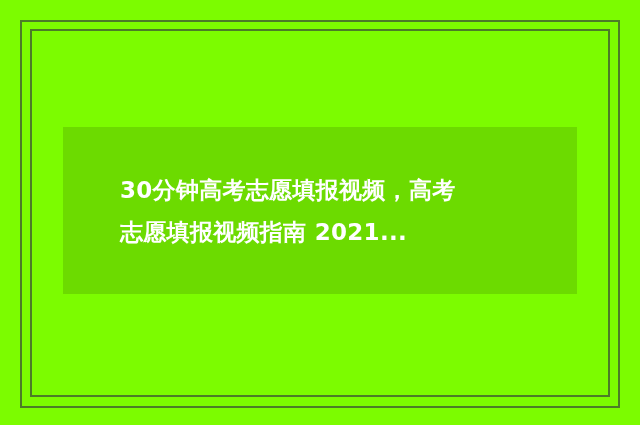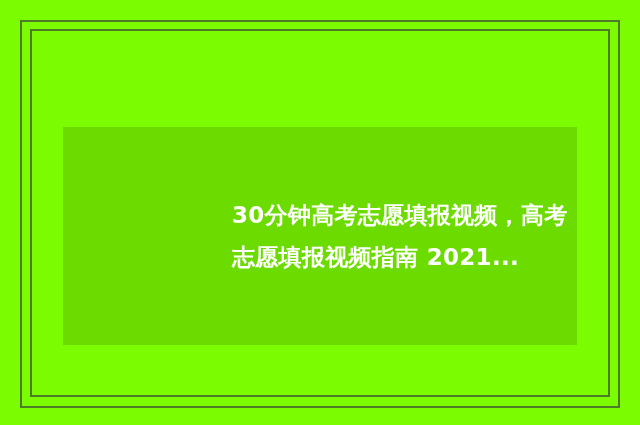--- a/index.html
+++ b/index.html
@@ -45,27 +45,27 @@
     border: 2px solid #4C7C28;
     pointer-events: none;
   }
 
   
   .caption-band {
     position: absolute;
     left: 63px;
     top: 127px;
     width: 514px;
-    height: 218px;
+    height: 167px;
     background: rgba(0, 0, 0, 0.13);
     display: flex;
     align-items: center;
-    justify-content: flex-end;
+    justify-content: flex-start;
     box-sizing: border-box;
-    padding: 0 0 0 87px;
+    padding: 0 0 0 57px;
   }
 
   
   .caption-title {
     color: #FFFFFF;
     font-family: "DejaVu Sans", "Liberation Sans", sans-serif;
     font-size: 23px;
     font-weight: bold;
     line-height: 42px;
     letter-spacing: 0.3px;

